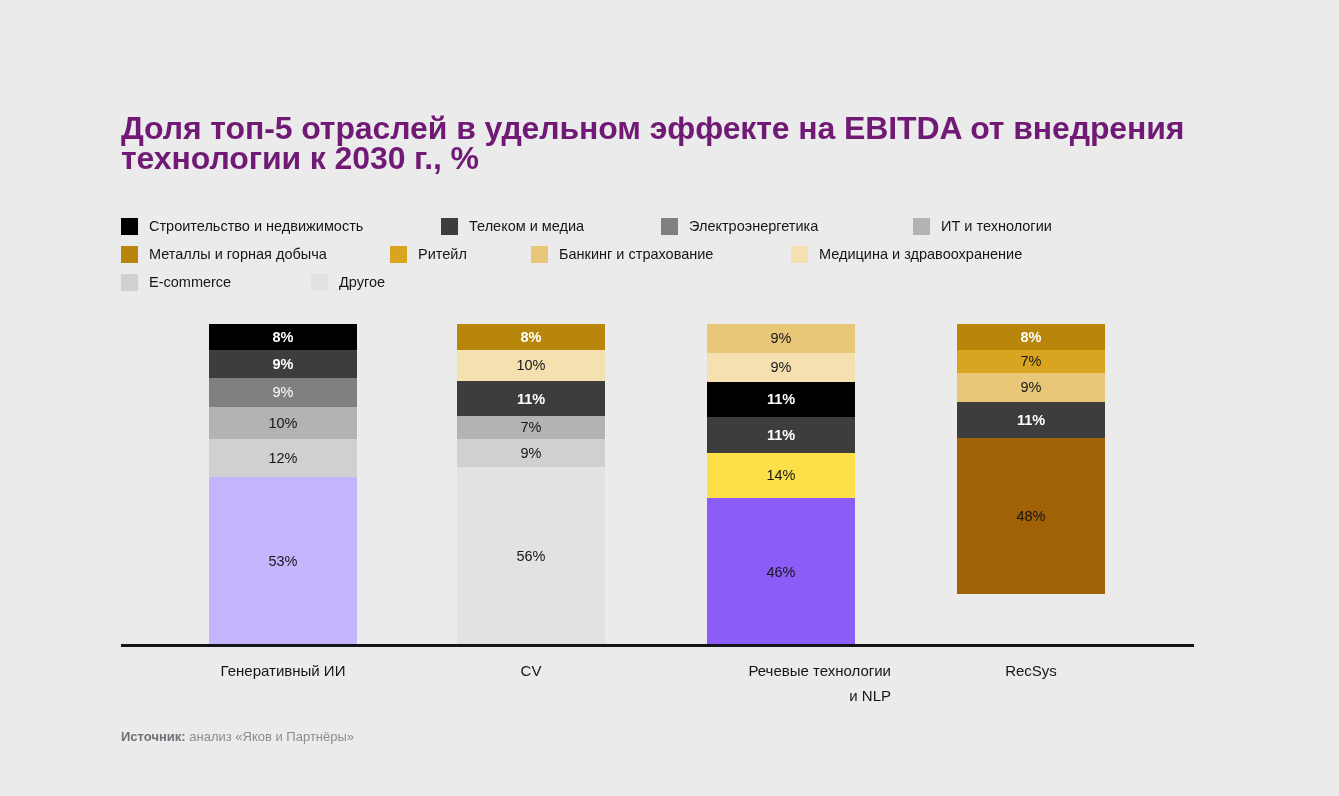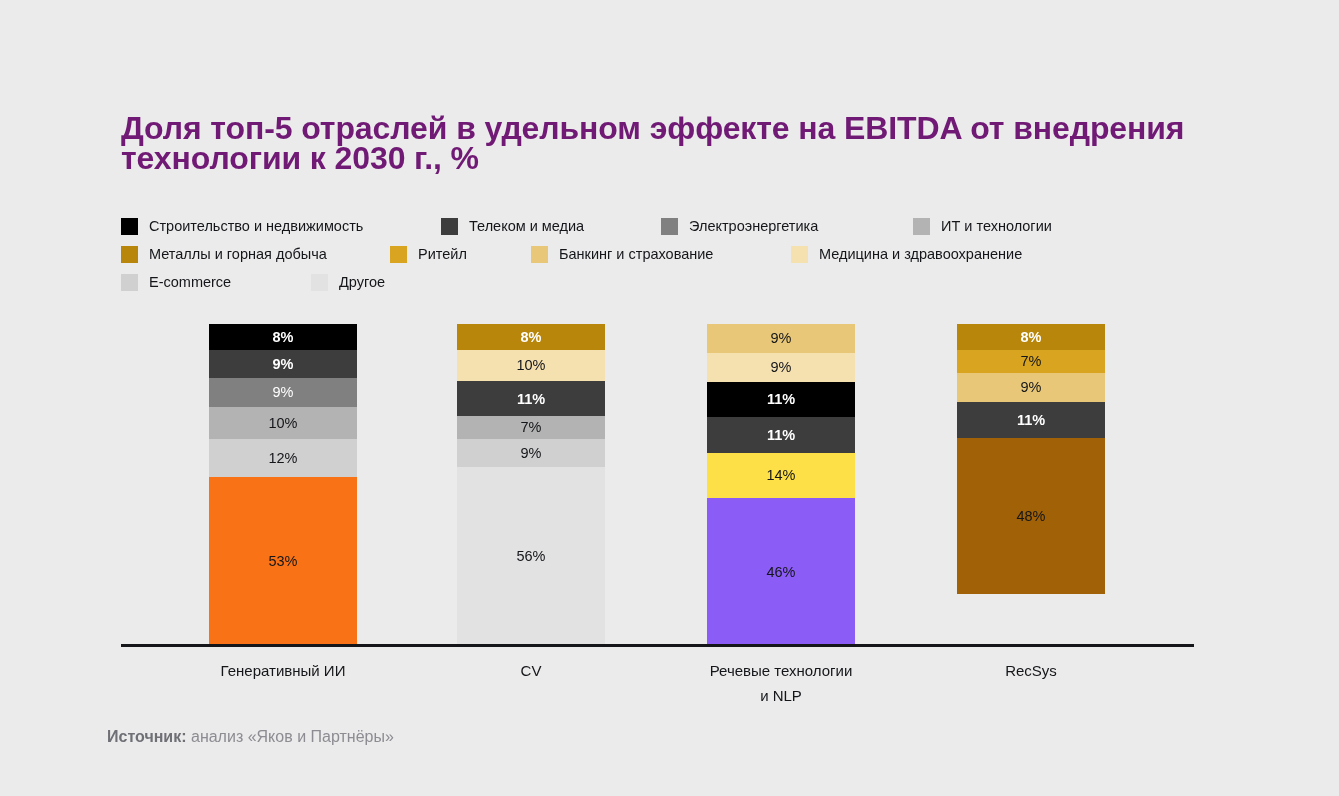--- a/index.html
+++ b/index.html
@@ -127,23 +127,23 @@
     text-align: center;
     font-size: 15px;
     color: #15161a;
     line-height: 25px;
   }
   .cat-label .l2 { display: block; }
 
   
   .source {
     position: absolute;
-    left: 107px;
+    left: 121px;
     top: 727px;
-    font-size: 16px;
+    font-size: 13px;
     color: #8c8c92;
     line-height: 20px;
   }
   .source b {
     color: #6f7076;
     font-weight: bold;
   }
 </style>
 </head>
 <body>
@@ -214,21 +214,21 @@
         </div>
         <div class="bar-seg" style="background: rgb(128, 128, 128); flex: 0 0 8.91089%;">
           <span class="seg-label light-text">9%</span>
         </div>
         <div class="bar-seg" style="background: rgb(179, 179, 179); flex: 0 0 9.90099%;">
           <span class="seg-label dark-text">10%</span>
         </div>
         <div class="bar-seg" style="background: rgb(208, 208, 208); flex: 0 0 11.8812%;">
           <span class="seg-label dark-text">12%</span>
         </div>
-        <div class="bar-seg" style="background: #f97316; flex: 0 0 52.4752%;">
+        <div class="bar-seg" style="background: #c4b5fd; flex: 0 0 52.4752%;">
           <span class="seg-label dark-text">53%</span>
         </div>
       </div>
       <div class="bar-group" style="left: 336px;">
         <div class="bar-seg" style="background: rgb(184, 134, 11); flex: 0 0 7.92079%;">
           <span class="seg-label light-text bold">8%</span>
         </div>
         <div class="bar-seg" style="background: rgb(245, 224, 176); flex: 0 0 9.90099%;">
           <span class="seg-label dark-text">10%</span>
         </div>
@@ -282,21 +282,21 @@
           <span class="seg-label dark-text">48%</span>
         </div>
       </div>
     </div>
 
   <div class="axis-line"></div>
 
   <div class="cat-labels" id="catLabels">
       <div class="cat-label" style="left: 52px;"><span class="l1">Генеративный ИИ</span></div>
       <div class="cat-label" style="left: 300px;"><span class="l1">CV</span></div>
-      <div class="cat-label" style="left: 550px;"><span class="l1">Речевые технологии</span><span class="l2">и NLP</span></div>
+      <div class="cat-label" style="left: 550px; text-align: right;"><span class="l1">Речевые технологии</span><span class="l2">и NLP</span></div>
       <div class="cat-label" style="left: 800px;"><span class="l1">RecSys</span></div>
     </div>
 
   <div class="source">
     <b>Источник:</b><span> анализ «Яков и Партнёры»</span>
   </div>
 
 </div>
 
 </body></html>

